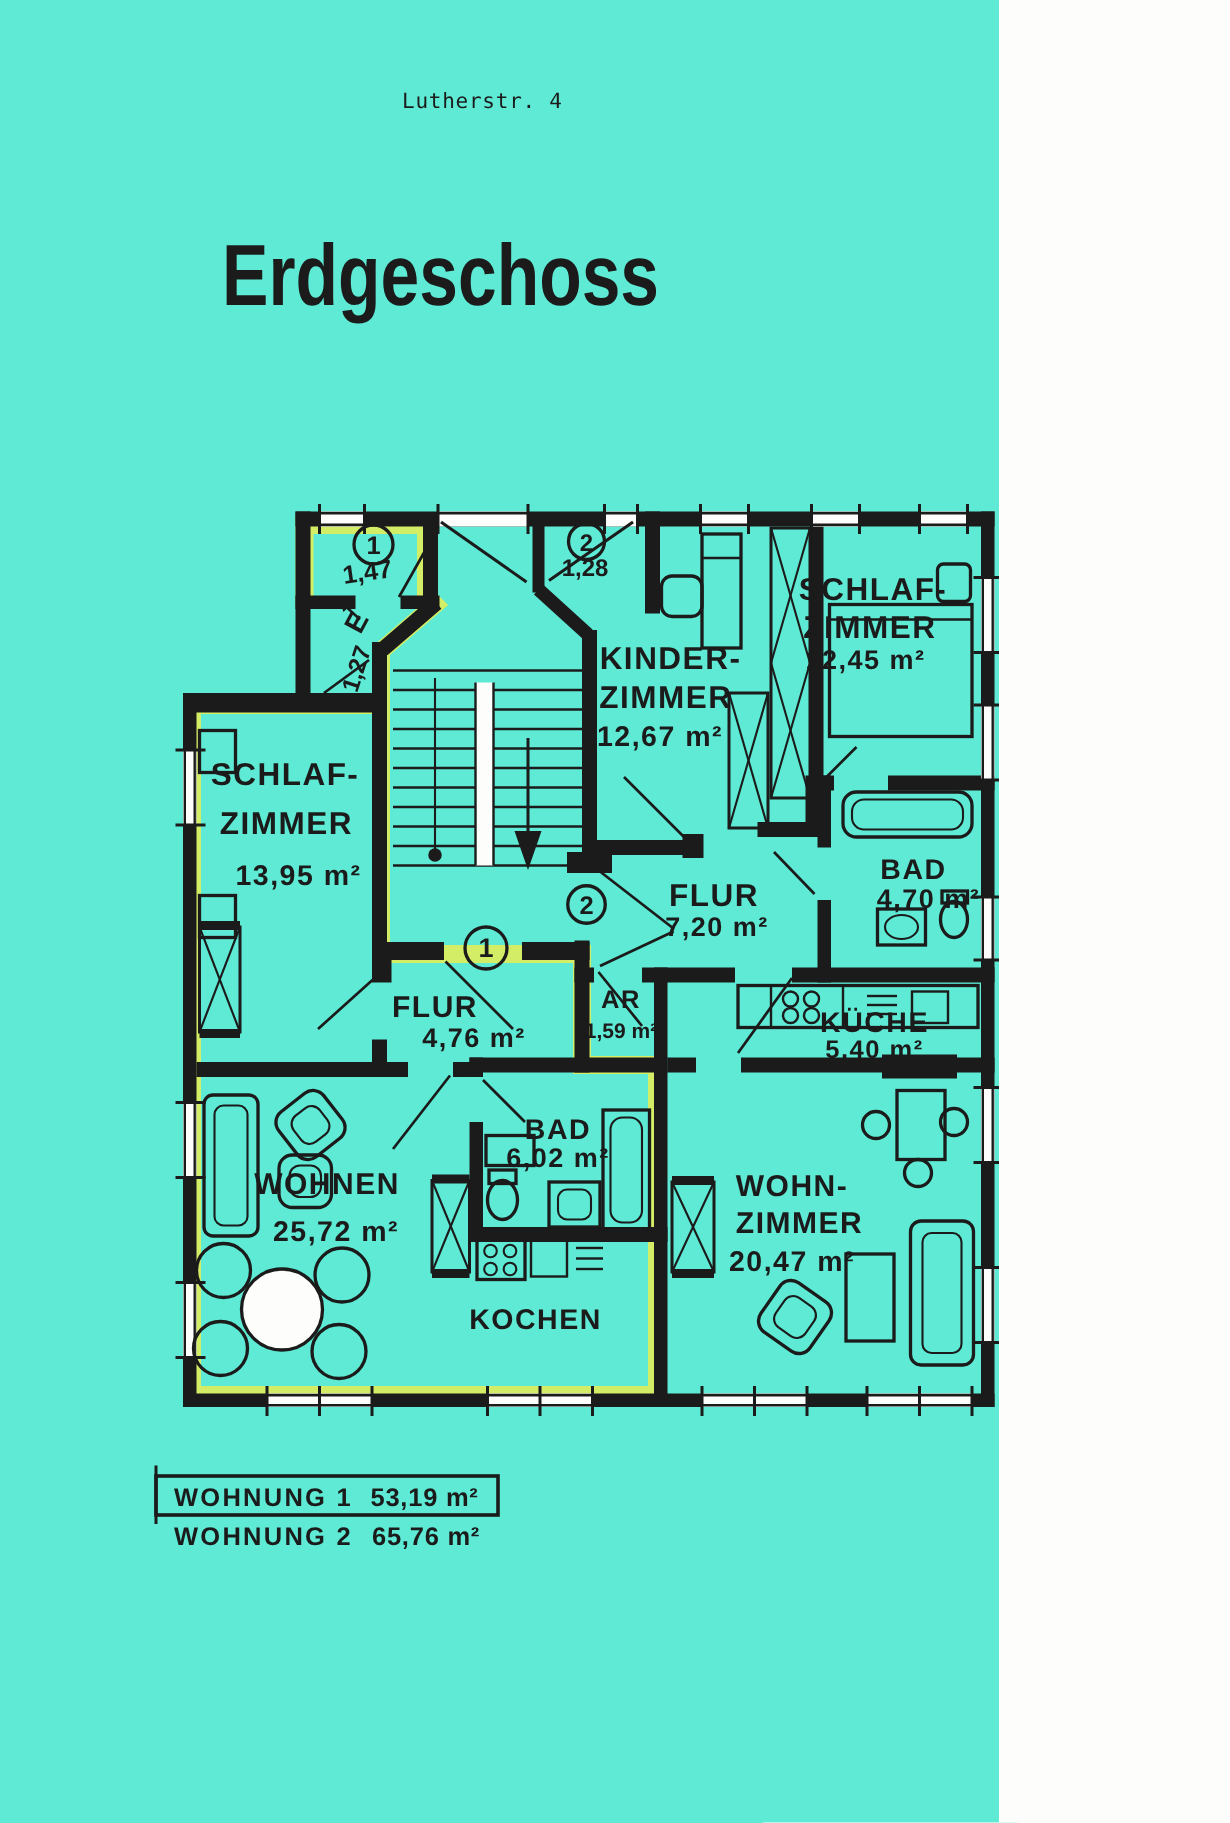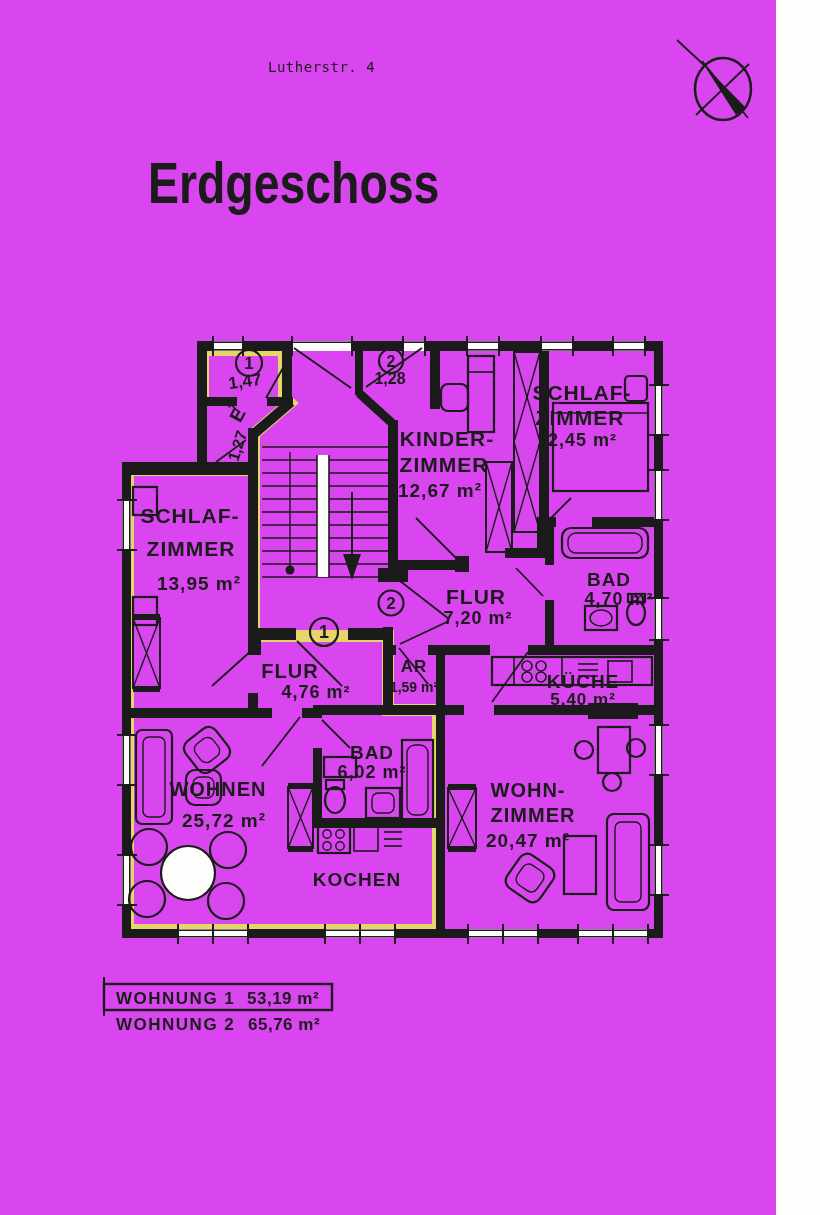--- a/index.html
+++ b/index.html
@@ -1,16 +1,16 @@
 <!DOCTYPE html>
 <html><head>
 <meta charset="utf-8">
 <style>
   html,body{margin:0;padding:0;background:#fdfdfb;}
-  #page{position:relative;width:776px;height:1215px;background:#d946ef;overflow:hidden;
+  #page{position:relative;width:666px;height:1215px;background:#5eead4;overflow:hidden;
         font-family:"Liberation Sans",sans-serif;color:#1b1b1b;}
   svg{position:absolute;left:0;top:0;}
   .w{fill:#1b1b1b;}
   .ln{stroke:#1b1b1b;fill:none;}
   .furn{stroke:#1b1b1b;fill:none;stroke-width:2.2;}
   text{fill:#1b1b1b;font-family:"Liberation Sans",sans-serif;font-weight:700;}
   .rm{letter-spacing:1px;}
   .mono{font-family:"DejaVu Sans Mono","Liberation Mono",monospace;font-weight:400;}
 </style>
 </head>

